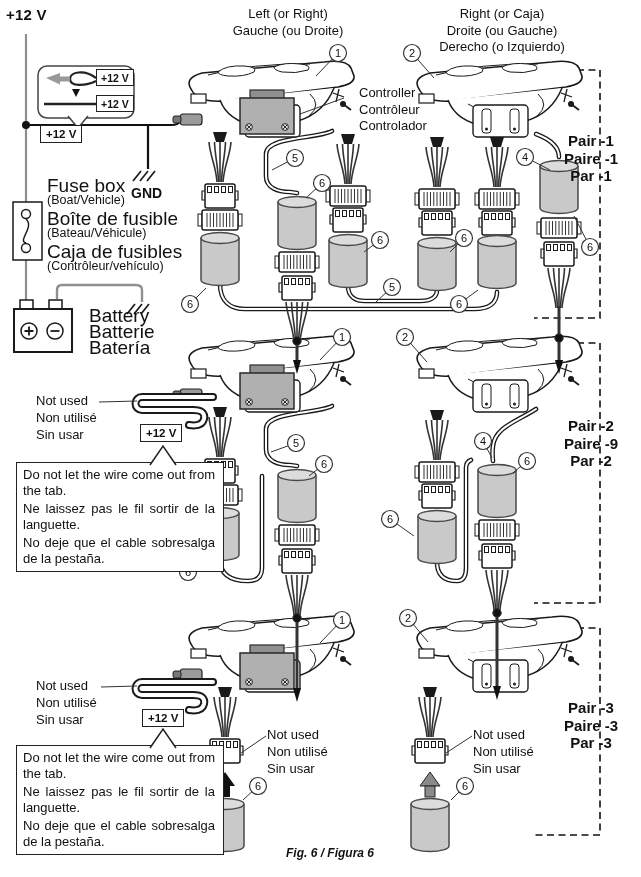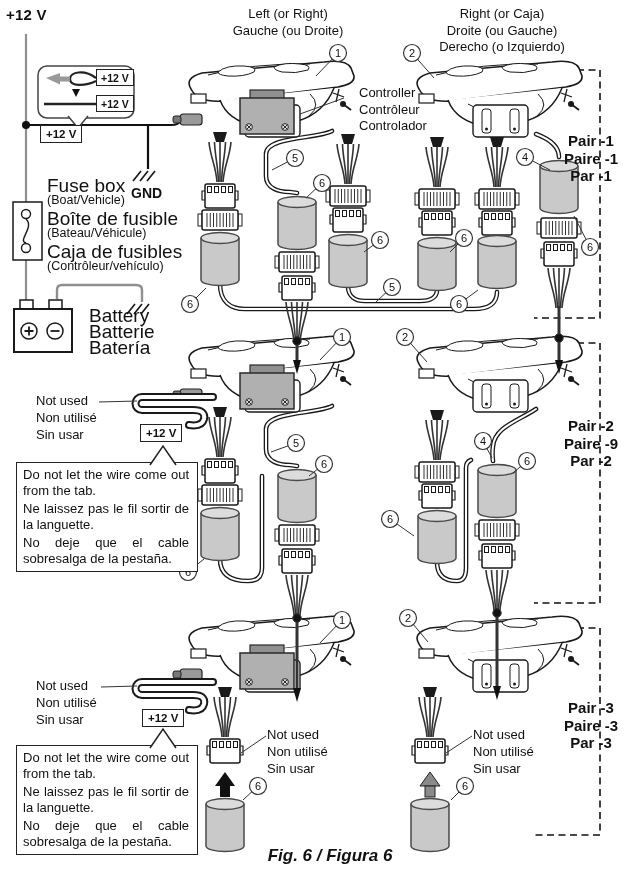--- a/index.html
+++ b/index.html
@@ -13,24 +13,24 @@
   .b{font-weight:bold;}
   .ln{font-size:13px;line-height:16.5px;}
   .v12main{font-size:15px;font-weight:bold;letter-spacing:.2px;}
   .tag{position:absolute;z-index:2;border:1.5px solid #222;background:#fff;
        font-size:10.5px;font-weight:bold;padding:1.5px 4px;line-height:12px;}
   .tagbig{font-size:11.5px;padding:2px 5px;}
   .fuse-b{font-size:19px;font-weight:normal;line-height:15px;}
   .fuse-r{font-size:12.5px;line-height:15px;}
   .mt{margin-top:3px;}
   .pairlbl{font-size:15px;font-weight:bold;line-height:17.5px;text-align:center;}
-  .wbox{position:absolute;z-index:2;box-sizing:border-box;width:182px;
+  .wbox{position:absolute;z-index:2;box-sizing:border-box;width:208px;
         border:1.6px solid #222;background:#fff;padding:4px 8px 2px 6px;}
   .wbox p{margin:0 0 3px 0;font-size:13px;line-height:15.5px;text-align:justify;}
-  .cap{font-size:17px;font-weight:bold;font-style:italic;}
+  .cap{font-size:12px;font-weight:bold;font-style:italic;}
   
   .co line{stroke:#333;stroke-width:1;}
   .co circle{fill:#fff;stroke:#333;stroke-width:1.2;}
   .co text{font-size:11px;fill:#111;text-anchor:middle;}
   .cw{fill:none;stroke:#1a1a1a;stroke-width:4.6;stroke-linecap:round;}
   .ci{fill:none;stroke:#fff;stroke-width:2;stroke-linecap:round;}
   .nw{fill:none;stroke:#1a1a1a;stroke-width:8;stroke-linecap:round;}
   .ni{fill:none;stroke:#fff;stroke-width:4;stroke-linecap:round;}
   .ldr{stroke:#333;stroke-width:1;fill:none;}
 </style>

